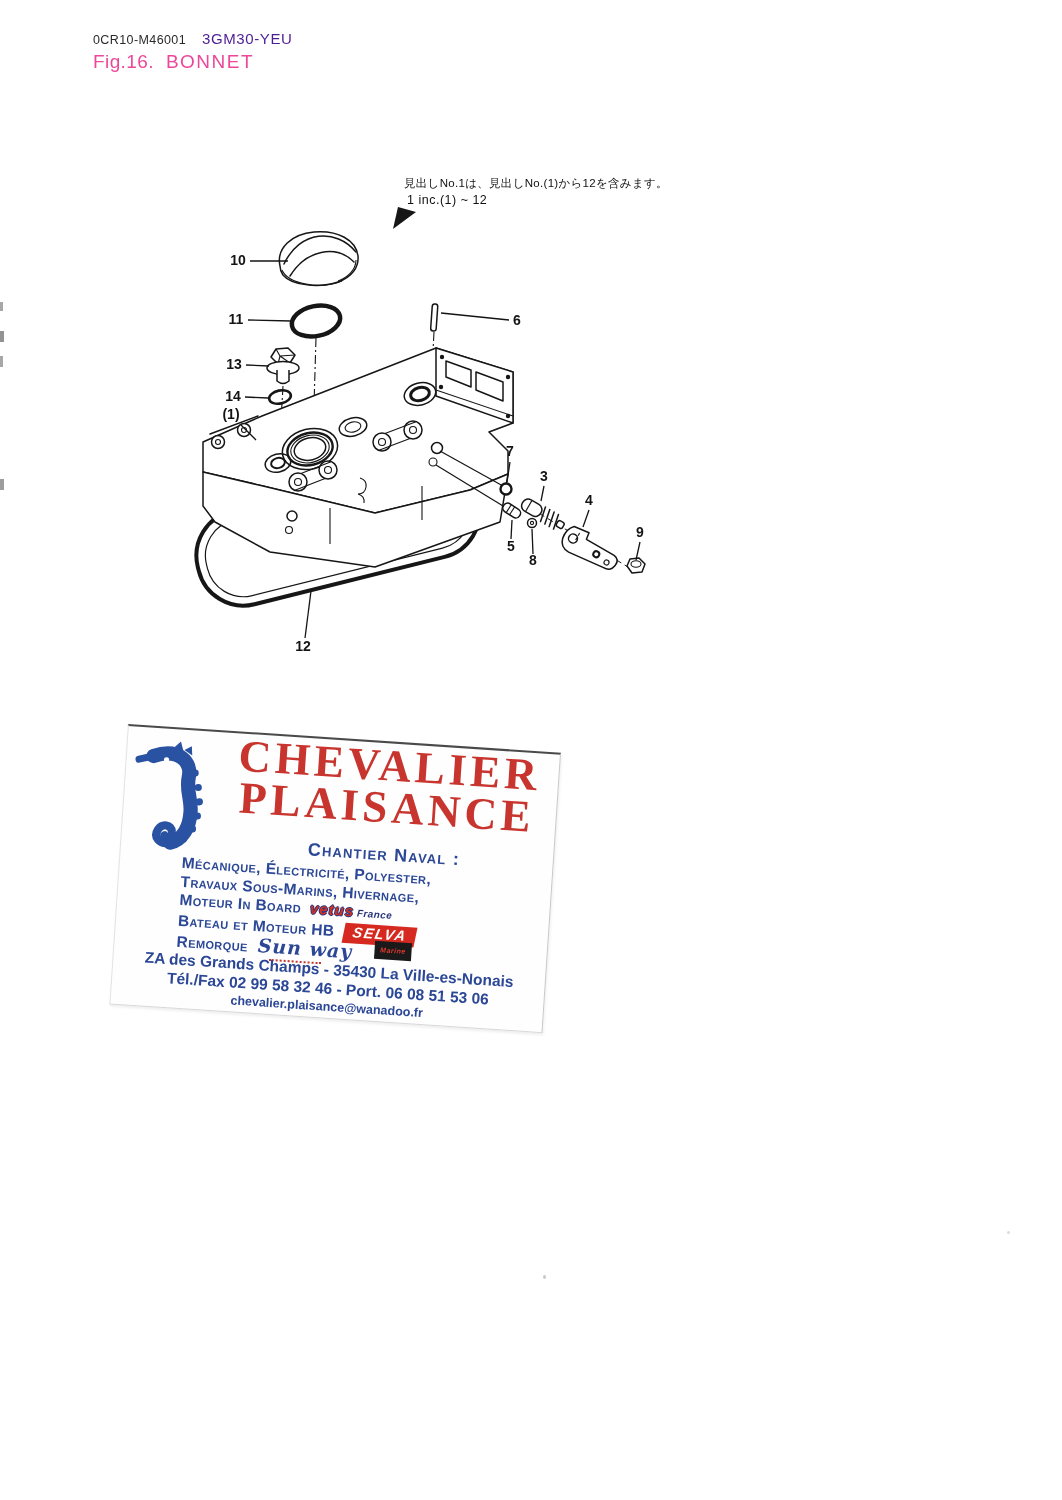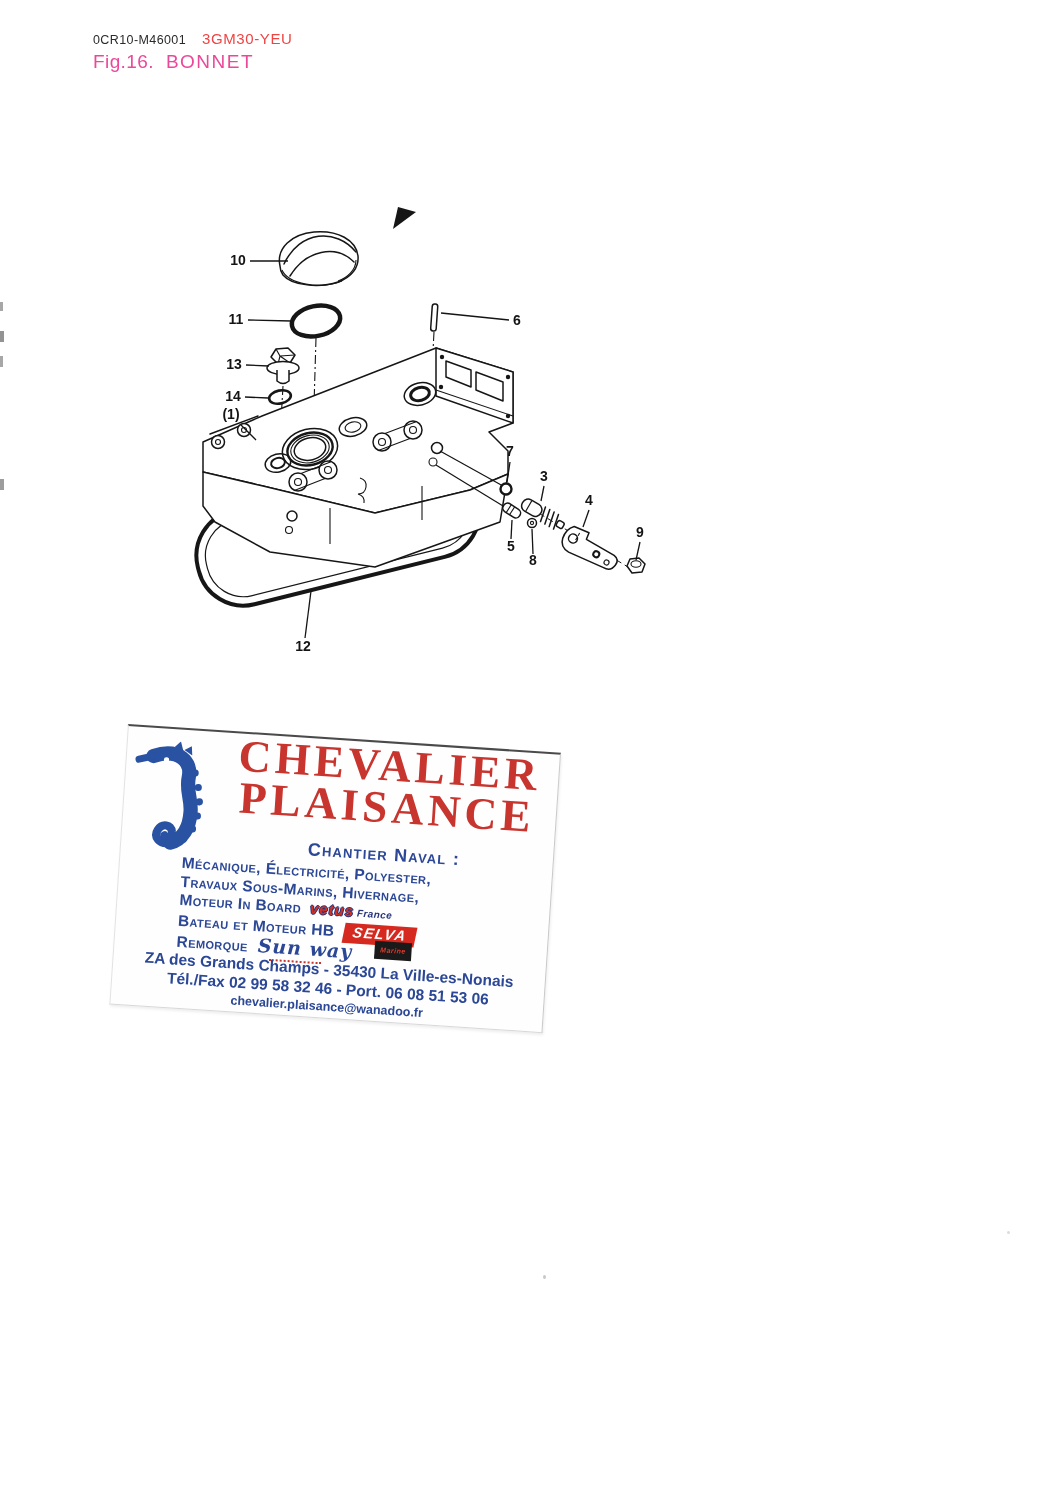--- a/index.html
+++ b/index.html
@@ -1,21 +1,21 @@
 <!DOCTYPE html>
 <html><head>
 <meta charset="utf-8">
 <style>
   html,body{margin:0;padding:0;background:#e8e8e8;}
   .page{position:relative;width:1062px;height:1500px;background:#ffffff;overflow:hidden;
         font-family:"Liberation Sans",sans-serif;color:#1d1d1d;}
   
   .hdr{position:absolute;left:93px;top:30px;}
   .hdr-l1{font-size:12.5px;letter-spacing:.4px;color:#2a2a2a;}
-  .hdr-model{font-size:15px;margin-left:16px;letter-spacing:.6px;color:#ef4444;}
+  .hdr-model{font-size:15px;margin-left:16px;letter-spacing:.6px;color:#4c1d95;}
   .hdr-l2{font-size:19px;margin-top:4px;letter-spacing:.4px;color:#ec4899;}
   .hdr-title{margin-left:12px;letter-spacing:1.5px;}
   
   .note{position:absolute;left:404px;top:176px;color:#111;}
   .note-l1{font-size:11.5px;letter-spacing:.3px;}
   .note-l2{font-size:12.5px;margin:2px 0 0 3px;letter-spacing:.5px;}
   .note-arrow{position:absolute;left:388px;top:203px;}
   
   .diagram{position:absolute;left:170px;top:220px;}
   .ln{fill:none;stroke:#161616;stroke-width:1.5;stroke-linejoin:round;stroke-linecap:round;}
@@ -64,20 +64,24 @@
 
   <div class="hdr">
     <div class="hdr-l1">
       <span>0CR10-M46001</span><span class="hdr-model">3GM30-YEU</span>
     </div>
     <div class="hdr-l2">
       <span>Fig.16.</span><span class="hdr-title">BONNET</span>
     </div>
   </div>
 
+  <div class="note">
+    <div class="note-l1">見出しNo.1は、見出しNo.(1)から12を含みます。</div>
+    <div class="note-l2">1 inc.(1) ~ 12</div>
+  </div>
   <svg class="note-arrow" width="34" height="32">
     <polygon points="5,26 10,4 28,9" fill="#161616"></polygon>
   </svg>
 
   <svg class="diagram" width="500" height="440" viewBox="0 0 500 440">
 
     <g transform="rotate(-14 168 314)">
       <rect x="24" y="266" width="288" height="96" rx="46" fill="#fff" stroke="#161616" stroke-width="4"></rect>
       <rect x="33" y="275" width="270" height="78" rx="37" fill="none" stroke="#161616" stroke-width="1.2"></rect>
     </g>

